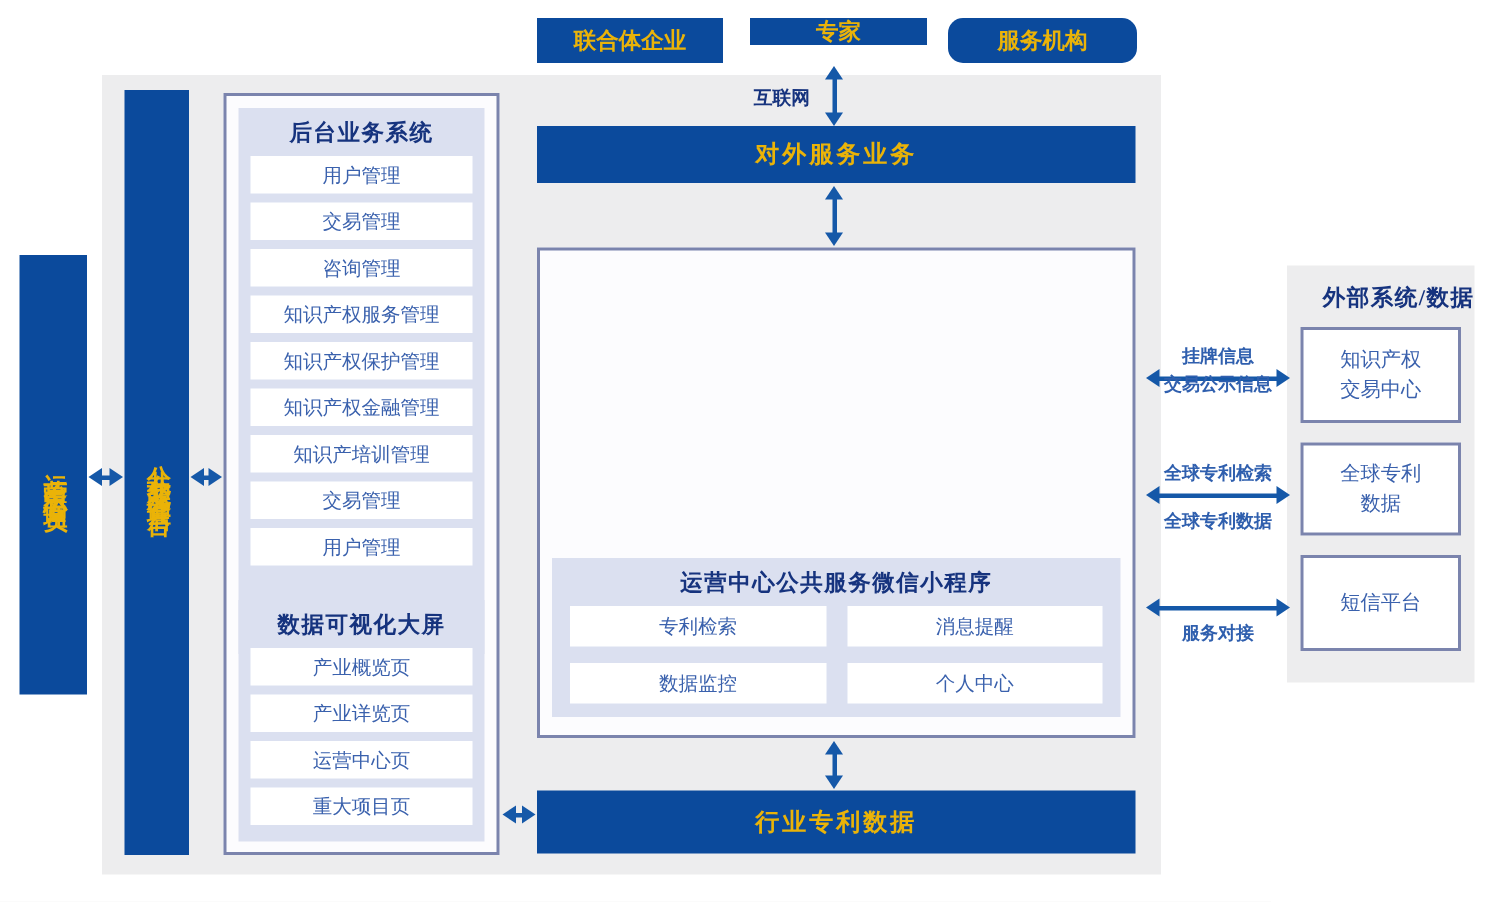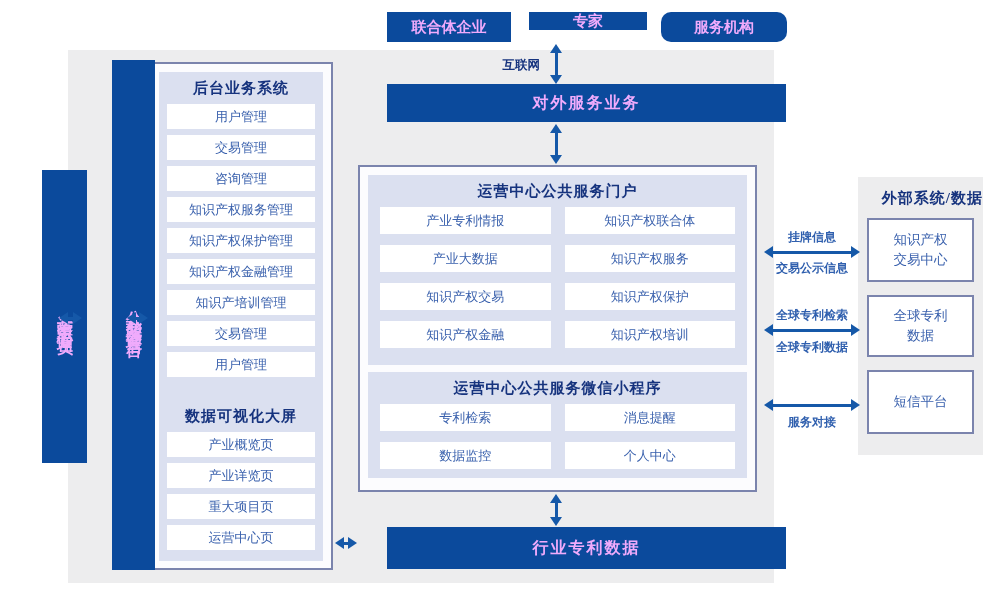--- a/index.html
+++ b/index.html
@@ -9,22 +9,22 @@
     --slate:#7b84ad;
     --lav:#dbe0f0;
     --gray:#ededee;
     --arrow:#1558a8;
     --panelbg:#fcfcfe;
   }
   *{margin:0;padding:0;box-sizing:border-box;}
   body{font-family:"Liberation Sans","DejaVu Sans",sans-serif;background:#fff;}
   .canvas{position:relative;width:1000px;height:601px;background:#fff;overflow:hidden;}
   .grayback{position:absolute;background:var(--gray);}
-  .bluebar{position:absolute;background:var(--blue);color:#f0abfc;font-weight:bold;
-           display:flex;align-items:center;justify-content:center;margin-left:29px;}
+  .bluebar{position:absolute;background:var(--blue);color:#eab308;font-weight:bold;
+           display:flex;align-items:center;justify-content:center;}
   .actor{font-size:15px;}
   .wide{font-size:16px;letter-spacing:2px;}
   .vbar span{writing-mode:vertical-rl;text-orientation:upright;font-weight:bold;
              font-size:16px;letter-spacing:4px;}
   .panel{position:absolute;background:var(--panelbg);border:2px solid var(--slate);}
   .sec{position:absolute;background:var(--lav);}
   .sec .title{font-weight:bold;font-size:15px;color:var(--navy);text-align:center;
               padding:7px 0 6px;letter-spacing:1px;}
   .item{background:#fff;color:var(--itemblue);font-size:13px;display:flex;
         align-items:center;justify-content:center;height:27px;}
@@ -79,33 +79,20 @@
   <div class="bluebar wide" style="left:358px;top:84px;width:399px;height:38px;">对外服务业务</div>
 
   <div class="arr arr-v" style="left:550px;top:124px;height:40px;">
     <i class="line"></i>
       <i class="h1"></i>
       <i class="h2"></i>
   </div>
 
   <div class="panel" style="left:358px;top:165px;width:399px;height:327px;"></div>
 
-  <div class="sec" style="left:368px;top:175px;width:379px;height:190px;">
-    <div class="title">运营中心公共服务门户</div>
-    <div class="grid2">
-      <div class="item">产业专利情报</div>
-      <div class="item">知识产权联合体</div>
-      <div class="item">产业大数据</div>
-      <div class="item">知识产权服务</div>
-      <div class="item">知识产权交易</div>
-      <div class="item">知识产权保护</div>
-      <div class="item">知识产权金融</div>
-      <div class="item">知识产权培训</div>
-    </div>
-  </div>
 
   <div class="sec" style="left:368px;top:372px;width:379px;height:106px;">
     <div class="title">运营中心公共服务微信小程序</div>
     <div class="grid2">
       <div class="item">专利检索</div>
       <div class="item">消息提醒</div>
       <div class="item">数据监控</div>
       <div class="item">个人中心</div>
     </div>
   </div>
@@ -133,22 +120,22 @@
       <div class="item">交易管理</div>
       <div class="item">用户管理</div>
     </div>
   </div>
 
   <div class="sec" style="left:159px;top:400px;width:164px;height:161px;">
     <div class="title">数据可视化大屏</div>
     <div class="vlist">
       <div class="item">产业概览页</div>
       <div class="item">产业详览页</div>
+      <div class="item">运营中心页</div>
       <div class="item">重大项目页</div>
-      <div class="item">运营中心页</div>
     </div>
   </div>
 
   <div class="bluebar vbar" style="left:83px;top:60px;width:43px;height:510px;">
     <span>公共功能及管理后台</span>
   </div>
   <div class="bluebar vbar" style="left:13px;top:170px;width:45px;height:293px;">
     <span>运营中心管理员</span>
   </div>
 
@@ -173,21 +160,21 @@
   <div class="extbox" style="left:867px;top:295px;width:107px;height:62px;">全球专利
 数据</div>
   <div class="extbox" style="left:867px;top:370px;width:107px;height:64px;">短信平台</div>
 
   <div class="rlabel" style="left:764px;top:229px;">挂牌信息</div>
   <div class="arr arr-h" style="left:764px;top:246px;width:96px;">
     <i class="line"></i>
       <i class="h1"></i>
       <i class="h2"></i>
   </div>
-  <div class="rlabel" style="left:764px;top:260px;">交易公示信息</div>
+  <div class="rlabel" style="left:764px;top:248px;">交易公示信息</div>
 
   <div class="rlabel" style="left:764px;top:307px;">全球专利检索</div>
   <div class="arr arr-h" style="left:764px;top:324px;width:96px;">
     <i class="line"></i>
       <i class="h1"></i>
       <i class="h2"></i>
   </div>
   <div class="rlabel" style="left:764px;top:339px;">全球专利数据</div>
 
   <div class="arr arr-h" style="left:764px;top:399px;width:96px;">

